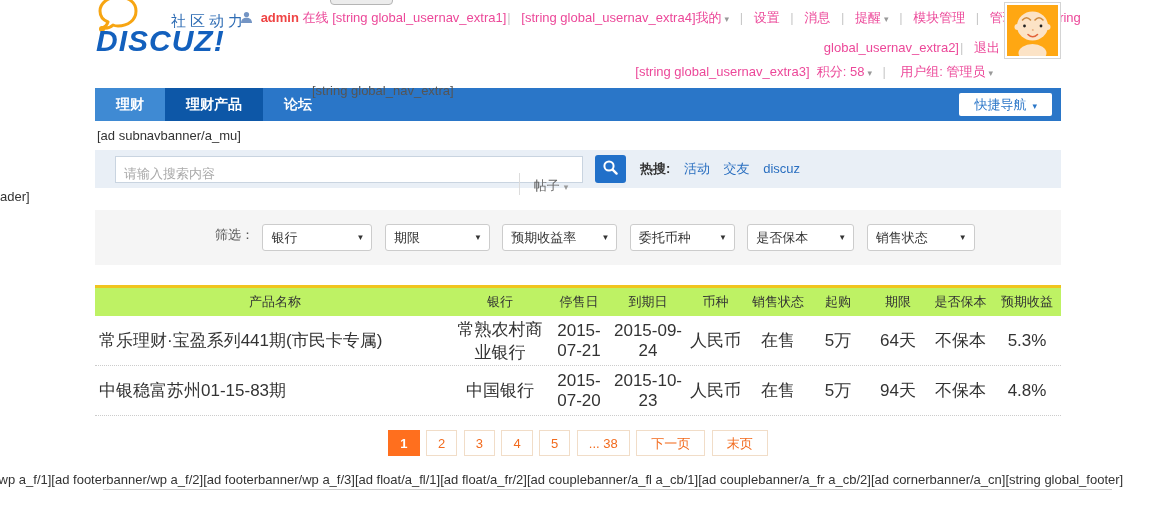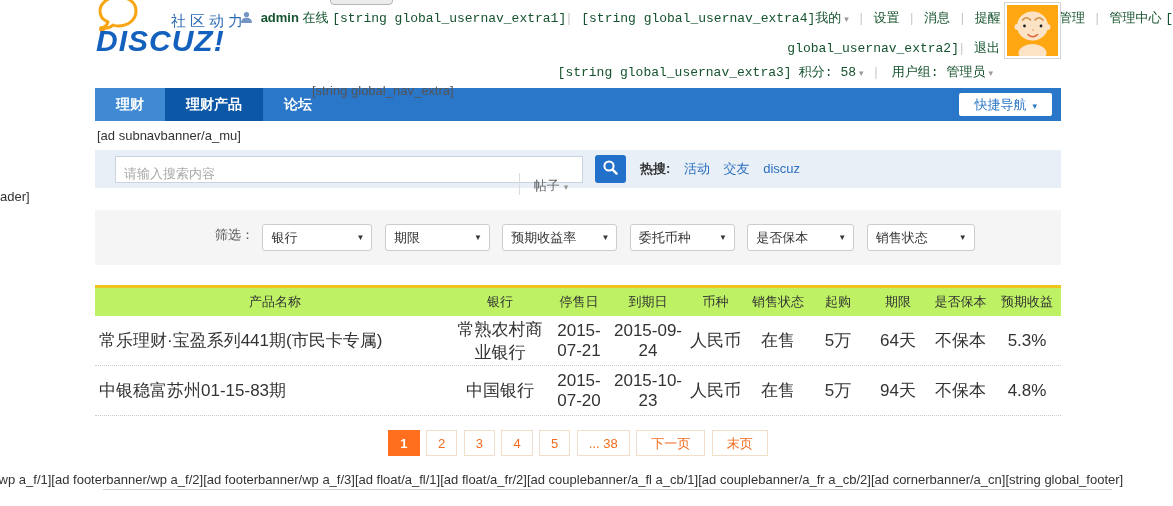--- a/index.html
+++ b/index.html
@@ -9,27 +9,27 @@
   
   .top-frag { position:absolute; left:330px; top:-10px; width:63px; height:15px; background:#ececec; border:1px solid #b5b5b5; border-radius:4px; }
 
   
   .logo { position:absolute; left:95px; top:0; width:140px; height:80px; cursor:pointer; }
   .logo-bubble { position:absolute; left:0; top:-4px; }
   .logo-sub { position:absolute; left:76px; top:12px; font-size:15px; letter-spacing:4px; color:#2e6cb4; white-space:nowrap; }
   .logo-main { position:absolute; left:1px; top:24px; font-size:30px; font-weight:bold; font-style:italic; color:#1360bd; letter-spacing:1px; }
 
   .un { position:absolute; font-size:13px; color:#444; white-space:nowrap; }
-  .un a { color:#14532d; text-decoration:none; cursor:pointer;font-family:Liberation Mono, monospace; }
+  .un a { color:#ec4899; text-decoration:none; cursor:pointer; }
   .un .sep { color:#c8c8c8; margin:0 7px; }
   .un .caret { color:#999; font-size:9px; margin-left:3px; }
   .un1 { left:240px; top:9px; }
   .un2 { top:39px; right:173px; }
   .un3 { top:63px; right:180px; color:#555; }
-  .un b { color:#14532d; }
+  .un b { color:#ef4444; }
   .user-ic { vertical-align:-2px; margin-right:4px; }
 
   .avatar-frame { position:absolute; left:1004px; top:2px; width:57px; height:57px; background:#fff; border:1px solid #d4d4d4; padding:2px; cursor:pointer; }
   .avatar-img { width:51px; height:51px; background:#ffa712; overflow:hidden; }
 
   
   .navbar { position:absolute; left:95px; top:88px; width:966px; height:33px; background:#2a76c8; }
   .nav-tab { float:left; height:33px; line-height:33px; padding:0 21px; color:#fff; font-size:14px; font-weight:bold; cursor:pointer; }
   .nav-tab.t1 { background:#3f8ad3; }
   .nav-tab.t2 { background:#0d57a7; }

